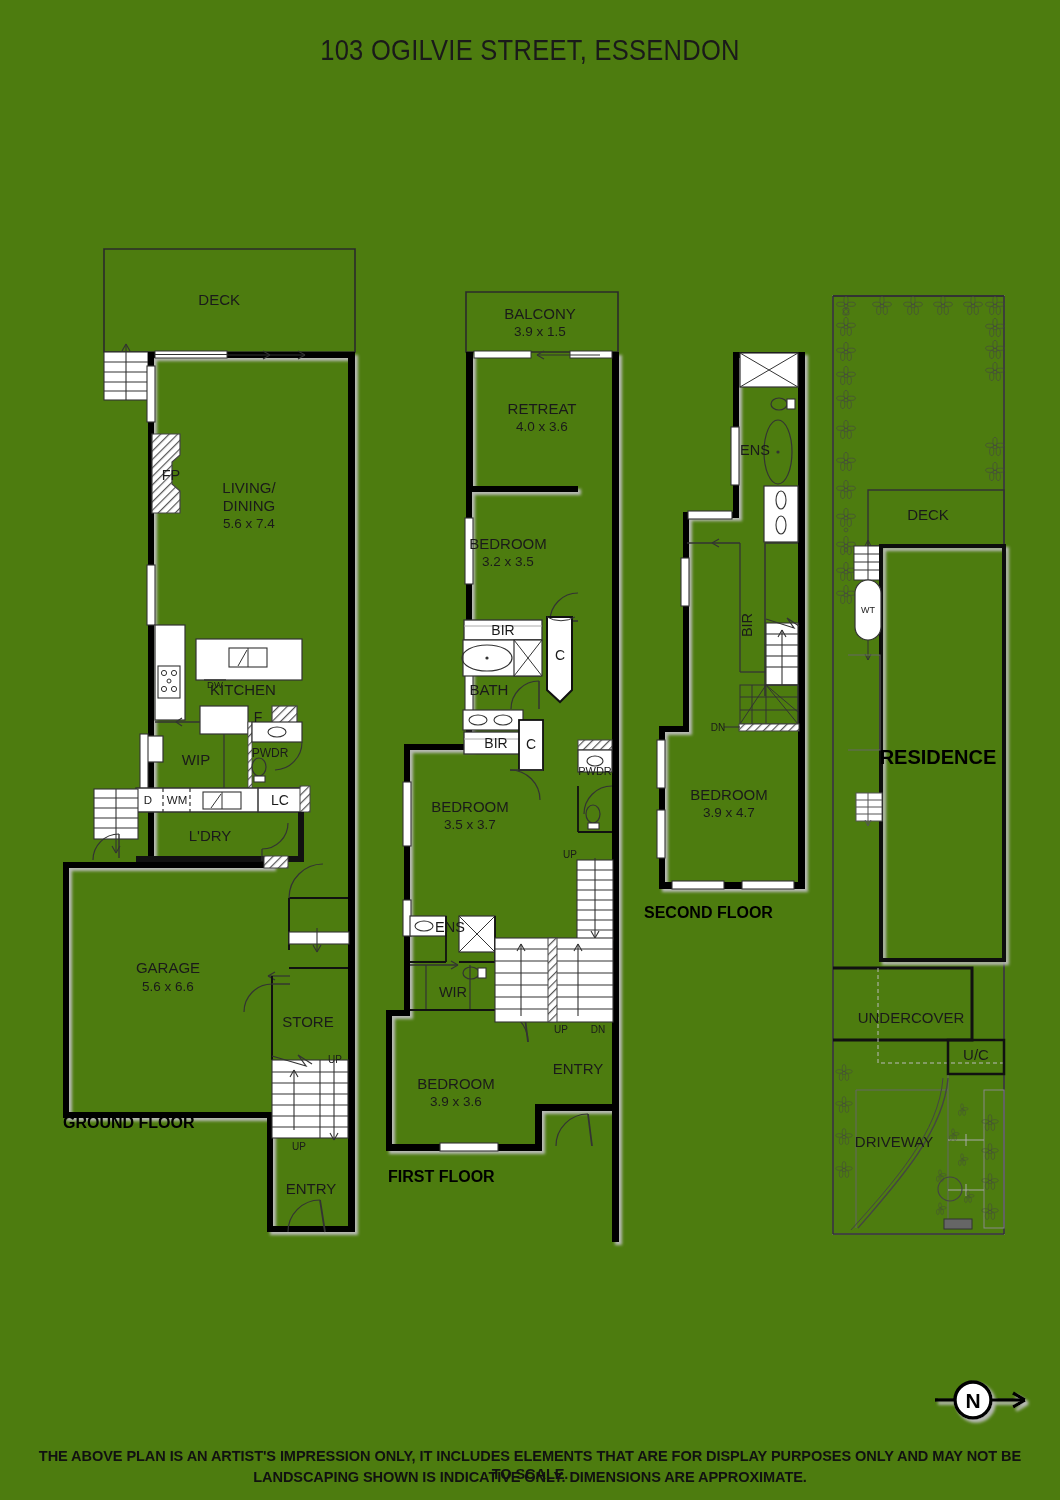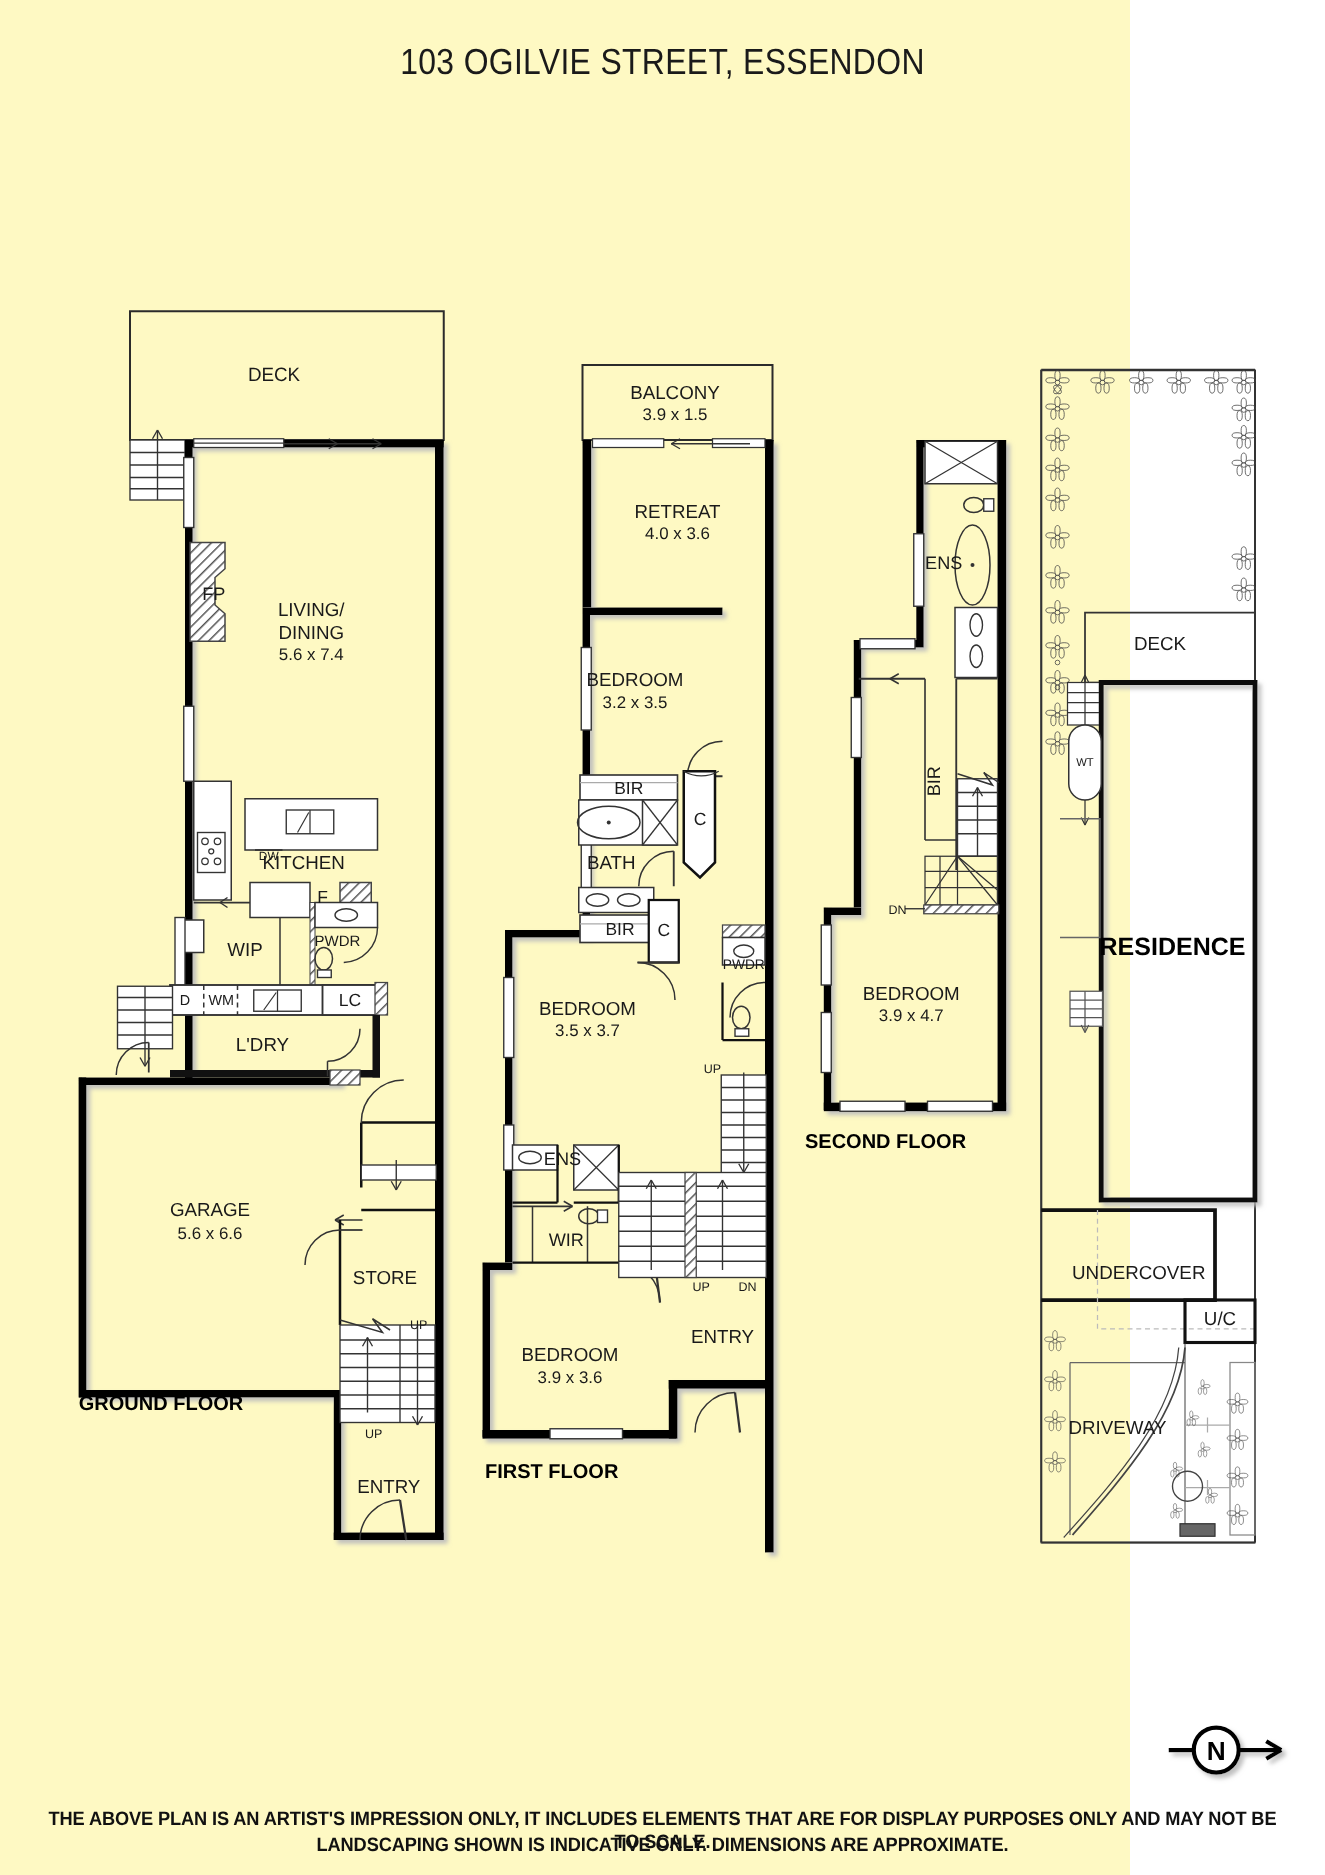--- a/index.html
+++ b/index.html
@@ -12,23 +12,23 @@
     width: 1060px;
     height: 1500px;
     position: relative;
     font-family: "Liberation Sans", sans-serif;
     color: #000000;
     overflow: hidden;
   }
   #page {
     position: absolute;
     left: 0; top: 0;
-    width: 904px;
+    width: 1060px;
     height: 1500px;
-    background: #fef9c3;
+    background: #4d7c0f;
   }
   #title {
     position: absolute;
     left: 0;
     top: 34px;
     width: 1060px;
     text-align: center;
     font-size: 29px;
     letter-spacing: 0.3px;
     font-weight: 400;

